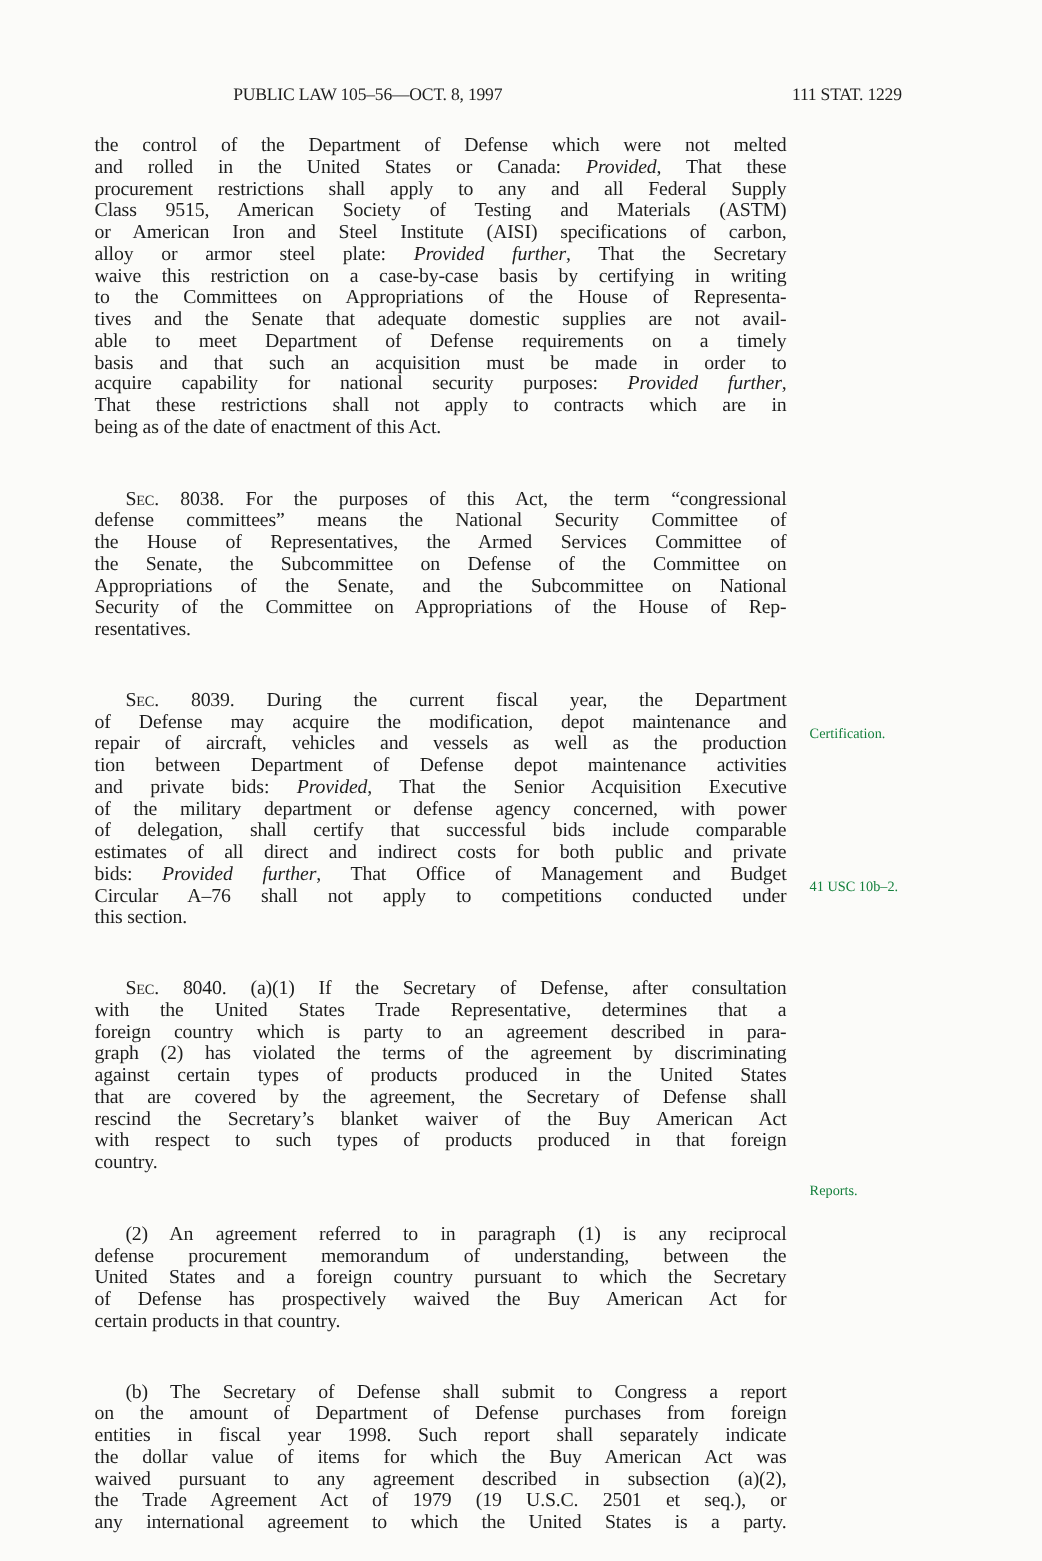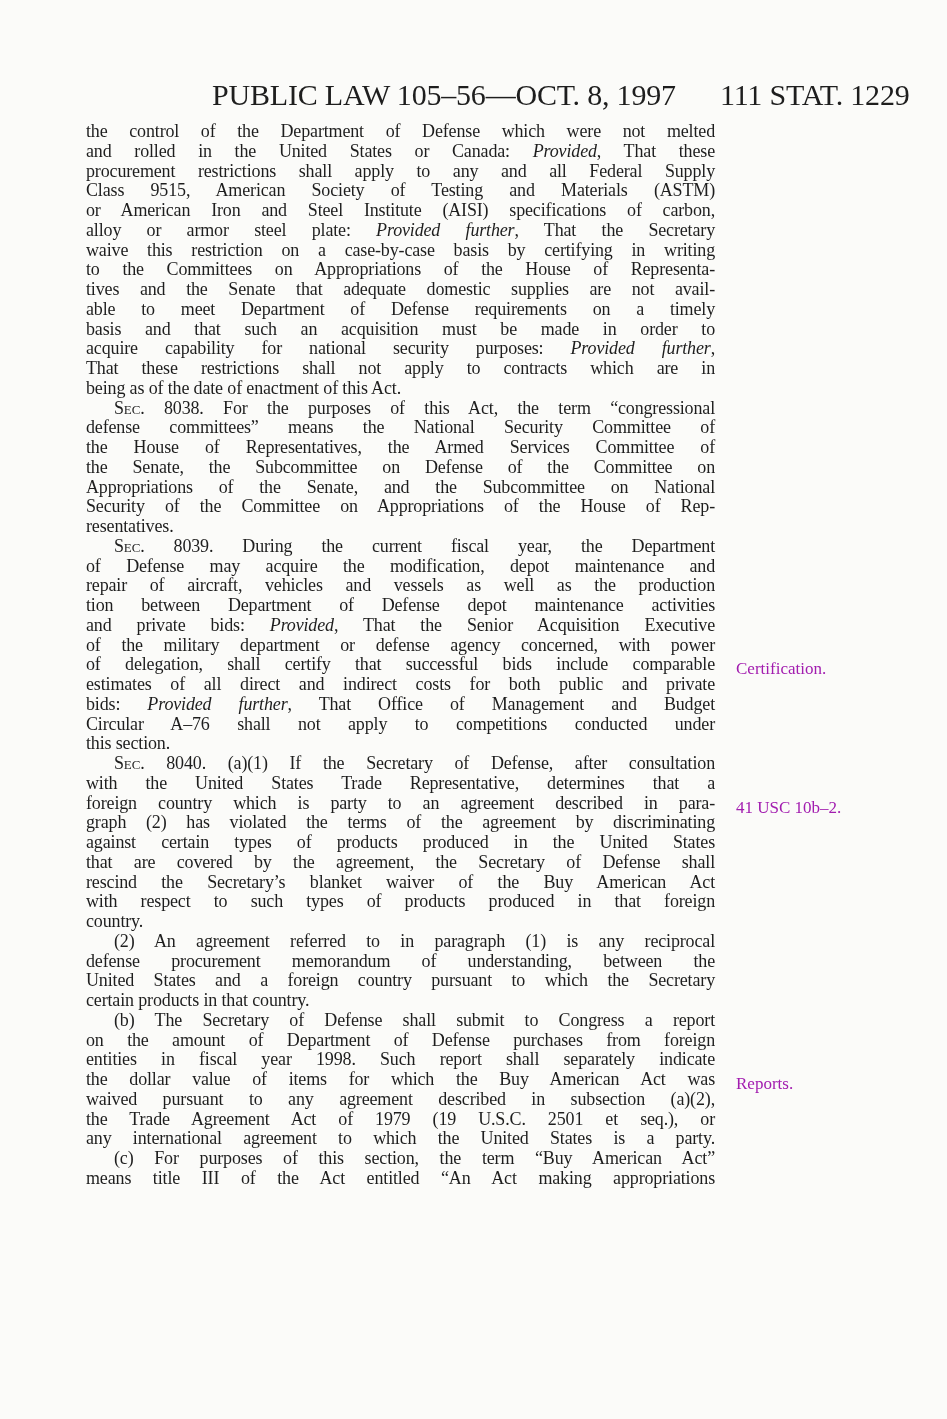--- a/index.html
+++ b/index.html
@@ -16,21 +16,21 @@
       position: absolute;
       left: 0; top: 0;
       width: 947px; height: 1419px;
     }
     .header {
       position: absolute;
       top: 78px;
       left: 0;
       width: 947px;
       height: 30px;
-      font-size: 30px;
+      font-size: 16px;
       letter-spacing: -0.2px;
     }
     .header .running-title {
       position: absolute;
       left: 212px;
       top: 0;
       white-space: nowrap;
     }
     .header .stat-ref {
       position: absolute;
@@ -53,33 +53,34 @@
       white-space: nowrap;
       text-align: justify;
       text-align-last: justify;
       overflow: visible;
     }
     .line.last {
       text-align-last: left;
     }
     .line.indent {
       padding-left: 28px;
+      margin-top: 45px;
     }
     .sc {
       font-variant: small-caps;
     }
     .it {
       font-style: italic;
     }
     .margin-note {
       position: absolute;
       left: 736px;
-      font-size: 17px;
+      font-size: 13px;
       white-space: nowrap;
-      color: #a21caf;
+      color: #15803d;
     }
   </style>
 </head>
 <body>
 
 <div class="page">
 
   <div class="header">
     <span class="running-title">PUBLIC LAW 105–56—OCT. 8, 1997</span>
     <span class="stat-ref">111 STAT. 1229</span>
@@ -123,20 +124,21 @@
       <span class="line"><span>foreign country which is party to an agreement described in para-</span></span>
       <span class="line"><span>graph (2) has violated the terms of the agreement by discriminating</span></span>
       <span class="line"><span>against certain types of products produced in the United States</span></span>
       <span class="line"><span>that are covered by the agreement, the Secretary of Defense shall</span></span>
       <span class="line"><span>rescind the Secretary’s blanket waiver of the Buy American Act</span></span>
       <span class="line"><span>with respect to such types of products produced in that foreign</span></span>
       <span class="line last"><span>country.</span></span>
       <span class="line indent"><span>(2) An agreement referred to in paragraph (1) is any reciprocal</span></span>
       <span class="line"><span>defense procurement memorandum of understanding, between the</span></span>
       <span class="line"><span>United States and a foreign country pursuant to which the Secretary</span></span>
+      <span class="line"><span>of Defense has prospectively waived the Buy American Act for</span></span>
       <span class="line last"><span>certain products in that country.</span></span>
       <span class="line indent"><span>(b) The Secretary of Defense shall submit to Congress a report</span></span>
       <span class="line"><span>on the amount of Department of Defense purchases from foreign</span></span>
       <span class="line"><span>entities in fiscal year 1998. Such report shall separately indicate</span></span>
       <span class="line"><span>the dollar value of items for which the Buy American Act was</span></span>
       <span class="line"><span>waived pursuant to any agreement described in subsection (a)(2),</span></span>
       <span class="line"><span>the Trade Agreement Act of 1979 (19 U.S.C. 2501 et seq.), or</span></span>
       <span class="line"><span>any international agreement to which the United States is a party.</span></span>
       <span class="line indent"><span>(c) For purposes of this section, the term “Buy American Act”</span></span>
       <span class="line"><span>means title III of the Act entitled “An Act making appropriations</span></span>

